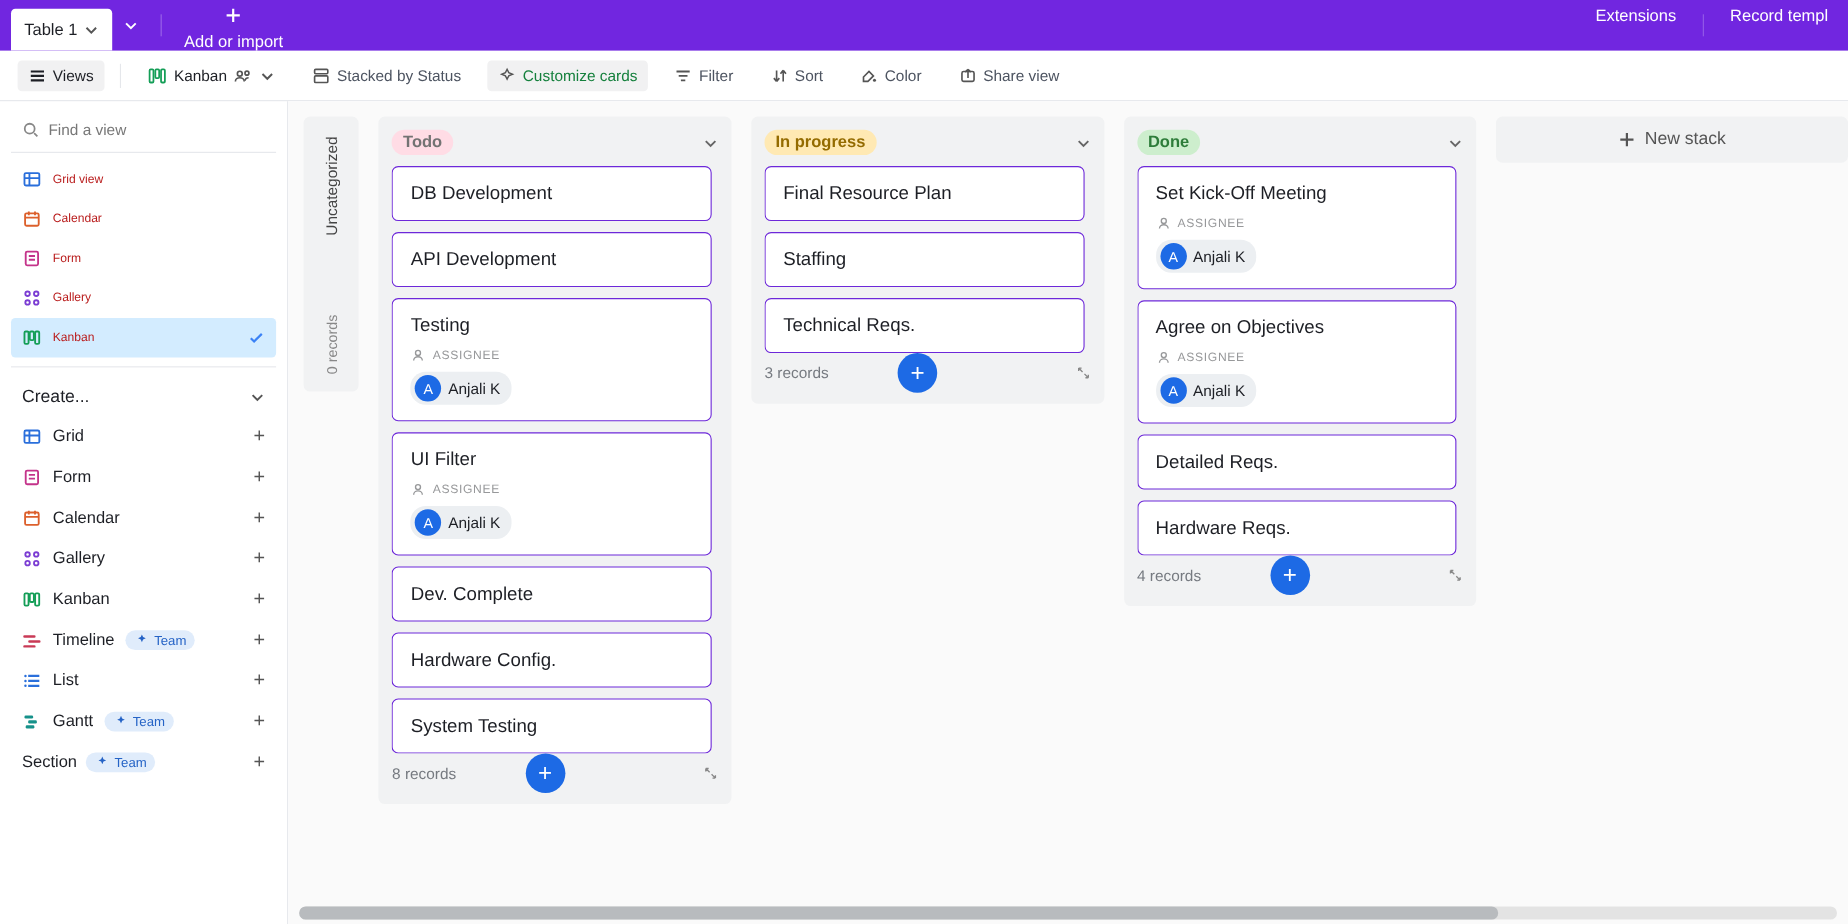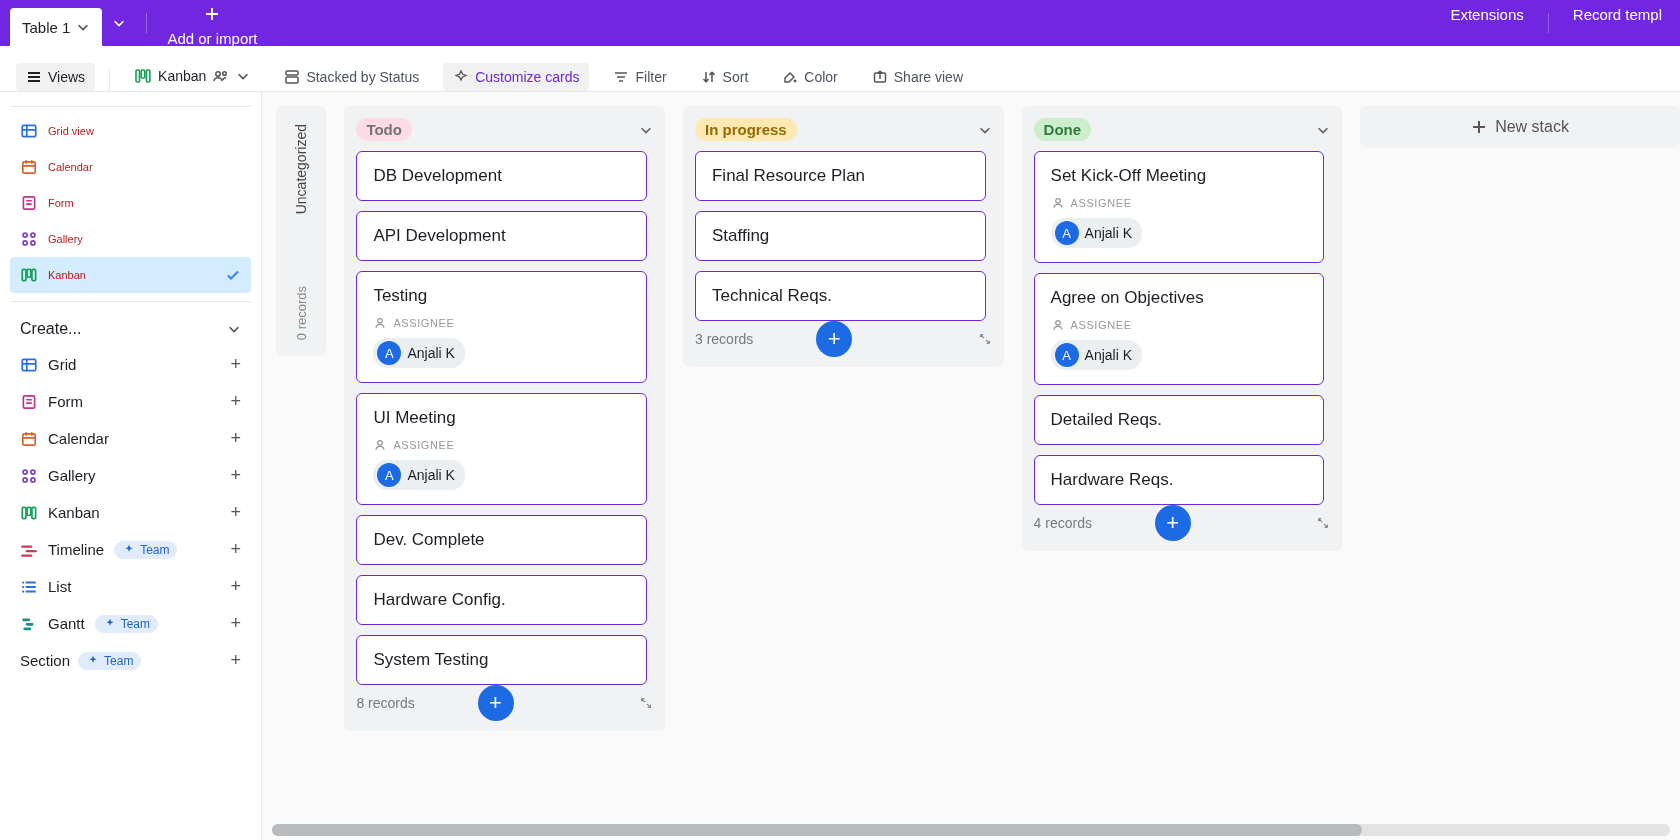--- a/index.html
+++ b/index.html
@@ -10,21 +10,21 @@
 .topbar { height: 46px; background: #7126e0; display: flex; align-items: center; color: #fff; }
 .tab-pill { background: #fff; color: #1d1f25; height: 38px; margin-left: 10px; margin-top: 8px; padding: 0 12px; display: flex; align-items: center; border-radius: 4px 4px 0 0; font-size: 15px; font-weight: 500; gap: 6px; }
 .tab-chevron-box { width: 34px; height: 46px; display: flex; align-items: center; justify-content: center; cursor: pointer; }
 .topbar .sep { width: 1px; height: 20px; background: rgba(255,255,255,0.3); margin: 0 10px; }
 .topbar .btn { display: flex; align-items: center; gap: 8px; padding: 0 10px; height: 34px; border-radius: 4px; cursor: pointer; font-size: 15px; flex-direction: column; }
 .topbar .spacer { flex: 1; }
 .topbar .right { display: flex; align-items: center; gap: 4px; padding-right: 8px; }
 .topbar .right .sep { background: rgba(255,255,255,0.25); }
 
 
-.viewbar { height: 46px; border-bottom: 1px solid #e5e7eb; display: flex; align-items: flex-end; padding: 0 16px; gap: 14px; color: #4d5461; }
+.viewbar { height: 46px; border-bottom: 1px solid #e5e7eb; display: flex; align-items: center; padding: 0 16px; gap: 14px; color: #4d5461; }
 .viewbar .pill { display: flex; align-items: center; gap: 6px; padding: 6px 10px; border-radius: 4px; cursor: pointer; }
 .viewbar .pill.grey { background: #f1f1f2; color:#1d1f25; font-weight:500;}
 .viewbar .divider { width: 1px; height: 22px; background: #e5e7eb; }
 
 
 .body { flex: 1; display: flex; min-height: 0; }
 .sidebar { width: 262px; border-right: 1px solid #e5e7eb; padding: 10px 10px 0; display:flex; flex-direction:column; }
 .search-box { display:flex; align-items:center; gap:8px; padding:8px 10px; color:#777; }
 .sb-divider { height:1px; background:#e5e7eb; margin:4px 0 6px; }
 .sb-item { display:flex; align-items:center; gap:10px; padding:9px 10px; border-radius:4px; color:#b91c1c; cursor:pointer; font-size:11px;}
@@ -138,21 +138,21 @@
       <svg class="ic" viewBox="0 0 16 16">
           <rect x="2" y="2" width="12" height="4" rx="1" fill="none" stroke="#555" stroke-width="1.5"></rect>
           <rect x="2" y="8" width="12" height="6" rx="1" fill="none" stroke="#555" stroke-width="1.5"></rect>
         </svg>
       <span>Stacked by Status</span>
     </div>
     <div class="pill grey" style="background:#f1f1f2">
       <svg class="ic" viewBox="0 0 16 16">
           <path d="M8 2l1.5 3L13 6.5 9.5 8 8 11 6.5 8 3 6.5 6.5 5z" fill="none" stroke="#555" stroke-width="1.3"></path>
         </svg>
-      <span style="font-weight:400;color:#6d28d9">Customize cards</span>
+      <span style="font-weight:400;color:#15803d">Customize cards</span>
     </div>
     <div class="pill">
       <svg class="ic" viewBox="0 0 16 16">
           <path d="M2 4h12M4 8h8M6 12h4" stroke="#555" stroke-width="1.6"></path>
         </svg>
       <span>Filter</span>
     </div>
     <div class="pill">
       <svg class="ic" viewBox="0 0 16 16">
           <path d="M5 3v10m0 0l-2.5-3M5 13l2.5-3M11 13V3m0 0L8.5 6M11 3l2.5 3" fill="none" stroke="#555" stroke-width="1.5"></path>
@@ -170,20 +170,27 @@
       <svg class="ic" viewBox="0 0 16 16">
           <rect x="2.5" y="4" width="11" height="9" rx="1.5" fill="none" stroke="#555" stroke-width="1.5"></rect>
           <path d="M8 10V2m0 0L5.5 4.5M8 2l2.5 2.5" fill="none" stroke="#555" stroke-width="1.5"></path>
         </svg>
       <span>Share view</span>
     </div>
   </div>
 
   <div class="body">
     <div class="sidebar">
+      <div class="search-box">
+        <svg class="ic" viewBox="0 0 16 16">
+            <circle cx="7" cy="7" r="4.5" fill="none" stroke="#888" stroke-width="1.6"></circle>
+            <path d="M11 11l3 3" stroke="#888" stroke-width="1.6"></path>
+          </svg>
+        <span>Find a view</span>
+      </div>
       <div class="sb-divider"></div>
       <div id="view-list">
           <div class="sb-item">
             <svg class="ic18" viewBox="0 0 16 16">
               <rect x="2" y="3" width="12" height="10" rx="1.2" fill="none" stroke="#2a6fdb" stroke-width="1.5"></rect>
               <path d="M2 7h12M6 3v10" stroke="#2a6fdb" stroke-width="1.5"></path>
             </svg>
             <span>Grid view</span>
           </div>
           <div class="sb-item">
@@ -348,21 +355,21 @@
                     <path d="M3.5 13.5c0-2.3 2-4 4.5-4s4.5 1.7 4.5 4" fill="none" stroke="#97989a" stroke-width="1.4"></path>
                   </svg>ASSIGNEE</div>
       <div class="avatar-row">
                   <span class="chip">
                     <span class="avatar">A</span>
                     <span>Anjali K</span>
                   </span>
                 </div>
               </div>
               <div class="card">
-                <div class="title">UI Meeting</div>
+                <div class="title">UI Filter</div>
                 <div class="assignee-label"><svg class="ic14" viewBox="0 0 16 16">
                     <circle cx="8" cy="5.5" r="2.6" fill="none" stroke="#97989a" stroke-width="1.4"></circle>
                     <path d="M3.5 13.5c0-2.3 2-4 4.5-4s4.5 1.7 4.5 4" fill="none" stroke="#97989a" stroke-width="1.4"></path>
                   </svg>ASSIGNEE</div>
       <div class="avatar-row">
                   <span class="chip">
                     <span class="avatar">A</span>
                     <span>Anjali K</span>
                   </span>
                 </div>

